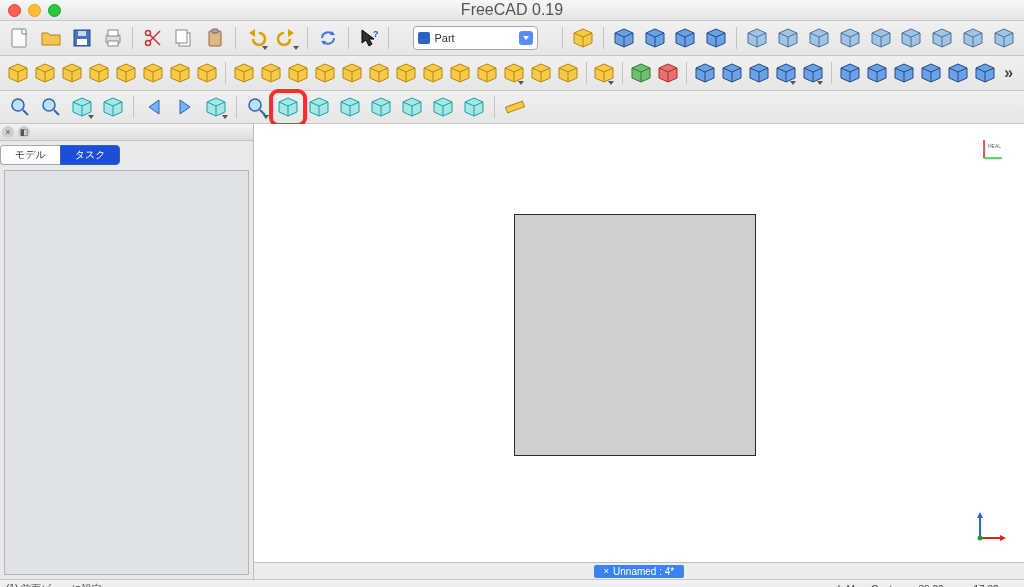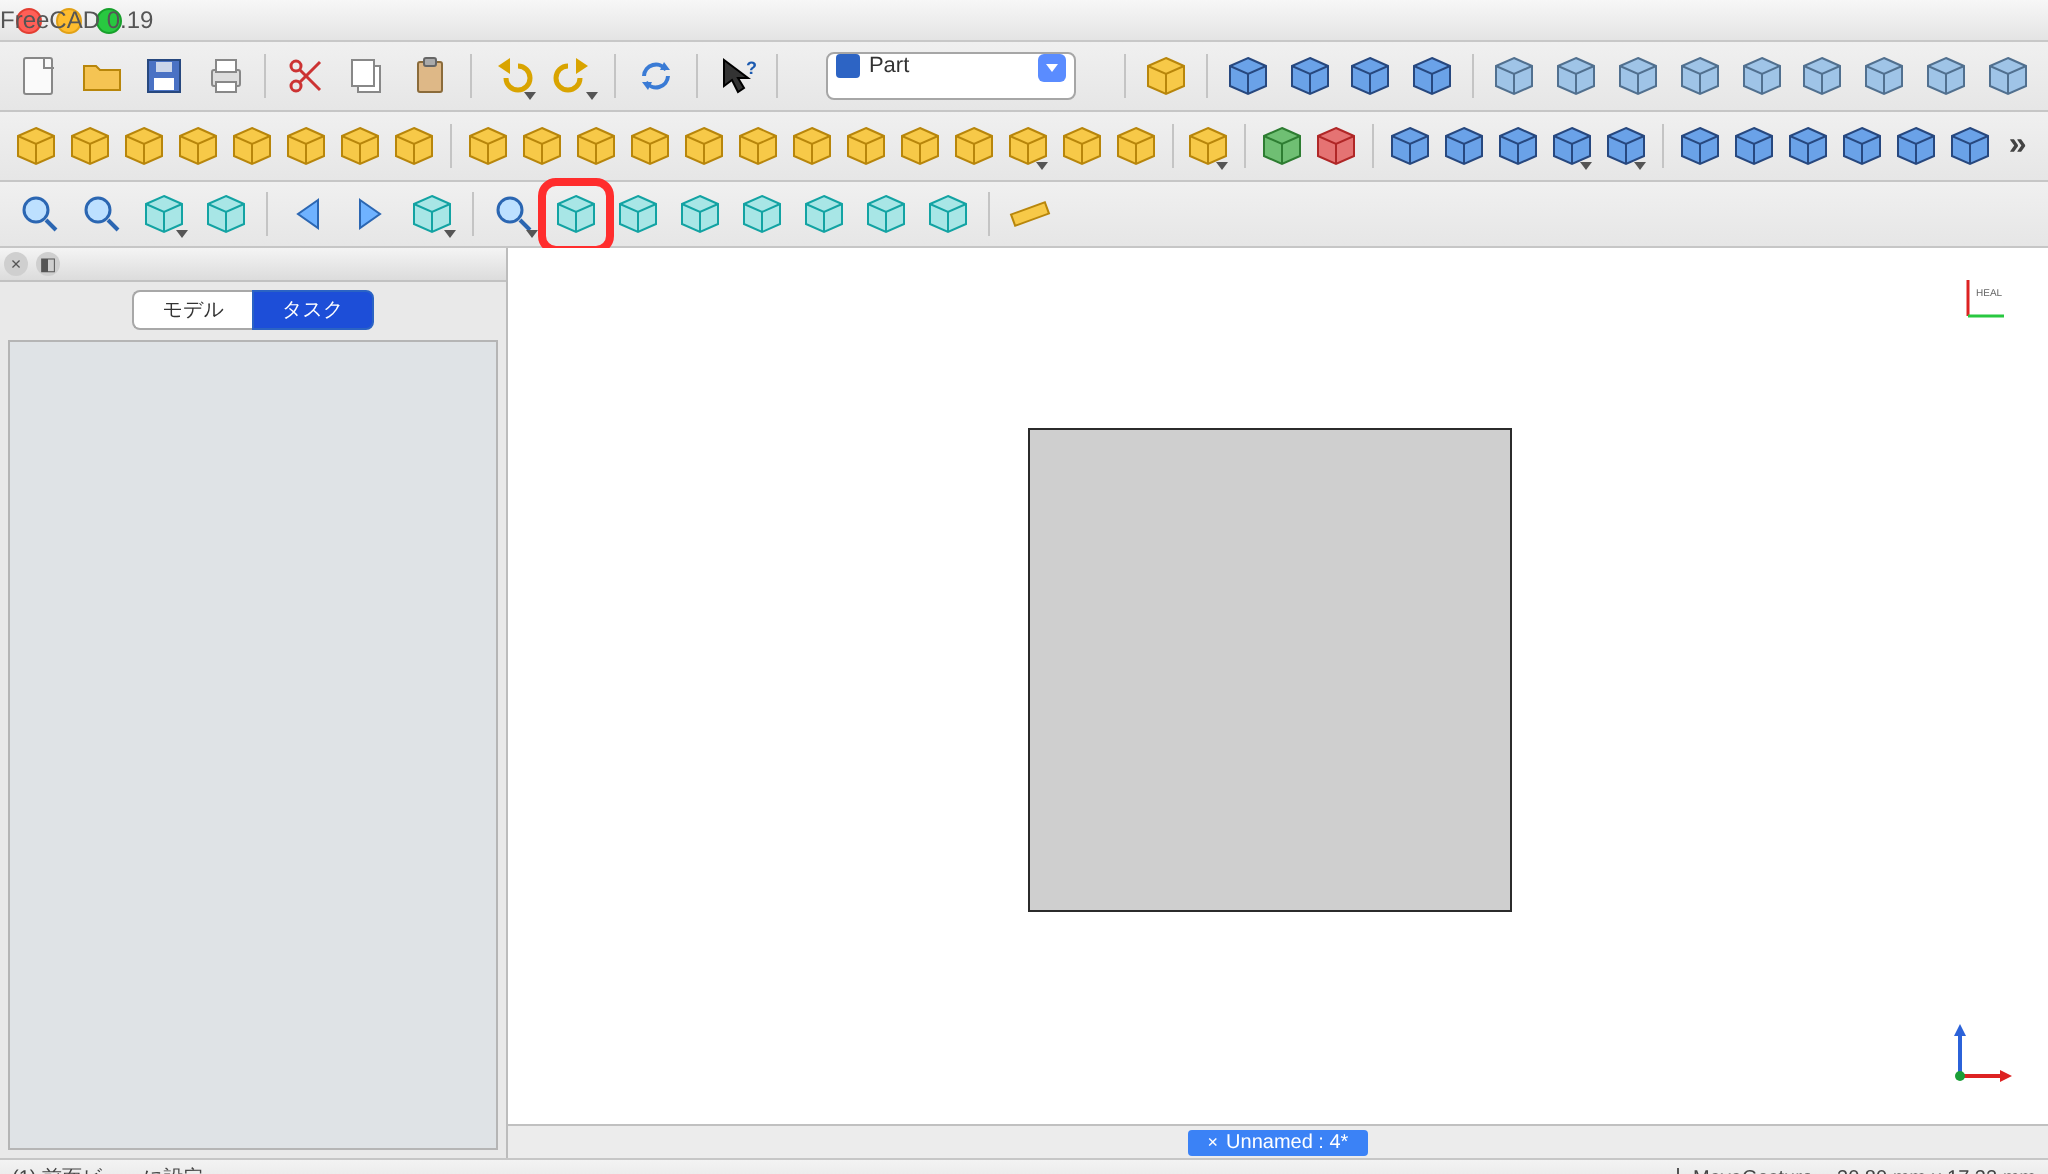--- a/index.html
+++ b/index.html
@@ -2,42 +2,42 @@
 <html><head>
 <meta charset="utf-8">
 <style>
 html,body{margin:0;padding:0;width:1024px;height:587px;overflow:hidden;font-family:"Helvetica Neue",Arial,sans-serif;font-size:11px;background:#ececec;color:#333}
 
 .titlebar{height:20px;background:linear-gradient(#f7f7f7,#e4e4e4);border-bottom:1px solid #c8c8c8;display:flex;align-items:center;padding:0 8px;position:relative}
 .tl-dot{width:11px;height:11px;border-radius:50%;margin-right:7px}
 .tl-red{background:#ff5f57;border:1px solid #e33e32}
 .tl-yel{background:#febc2e;border:1px solid #e1a116}
 .tl-grn{background:#28c840;border:1px solid #17a02b}
-.titlebar .title{position:absolute;left:0;right:0;font-size:12px;color:#555}
+.titlebar .title{position:absolute;left:0;right:0;text-align:center;font-size:16px;color:#555}
 
 .toolbar{display:flex;align-items:center;height:32px;padding:1px 6px;gap:3px;background:linear-gradient(#f0f0f0,#e6e6e6);border-bottom:1px solid #c6c6c6}
 .toolbar.row3{height:30px}
 .tbtn{width:26px;height:26px;border-radius:4px;display:flex;align-items:center;justify-content:center;background:transparent;border:1px solid transparent;position:relative}
 .sep{width:1px;height:22px;background:#c4c4c4;margin:0 3px}
 .dd-arrow{position:absolute;right:1px;bottom:1px;width:0;height:0;border-left:3px solid transparent;border-right:3px solid transparent;border-top:4px solid #555}
-.wb-select{display:flex;align-items:flex-start;width:115px;height:22px;border:1px solid #a6a6a6;border-radius:4px;background:#fff;margin:0 18px;padding:0 4px;font-size:11px}
+.wb-select{display:flex;align-items:center;width:115px;height:22px;border:1px solid #a6a6a6;border-radius:4px;background:#fff;margin:0 18px;padding:0 4px;font-size:11px}
 .wb-select .wb-icon{width:12px;height:12px;background:#2d64c4;border-radius:2px;margin-right:4px;flex:none}
 .wb-select .wb-caret{margin-left:auto;width:14px;height:14px;border-radius:3px;background:#5a8cff;display:flex;align-items:center;justify-content:center}
 .wb-select .wb-caret::after{content:"";width:0;height:0;border-left:3px solid transparent;border-right:3px solid transparent;border-top:4px solid #fff}
 .highlight-box{position:absolute;border:4px solid #ff2d2d;border-radius:9px;pointer-events:none}
 .more-btn{width:22px;font-weight:bold;color:#444;font-size:16px}
 
 .tbtn svg{display:block}
 
 .main{display:flex;height:calc(587px - 20px - 32px - 32px - 30px - 18px)} 
 .combo{width:253px;background:#e9e9e9;border-right:1px solid #bcbcbc;display:flex;flex-direction:column}
 .combo-hdr{height:16px;display:flex;align-items:center;background:linear-gradient(#f4f4f4,#dcdcdc);border-bottom:1px solid #c2c2c2;font-size:10px;color:#555;position:relative}
 .combo-hdr .x{width:12px;height:12px;border-radius:6px;background:#cfcfcf;margin:0 2px;display:flex;align-items:center;justify-content:center;font-size:9px;color:#555}
 .combo-hdr .t{flex:1;text-align:center}
-.combo-tabs{display:flex;justify-content:center;padding:4px 0 3px;gap:0}
+.combo-tabs{display:flex;padding:4px 0 3px;gap:0}
 .combo-tab{padding:2px 14px;border:1px solid #a8a8a8;font-size:10px;background:#fff}
 .combo-tab:first-child{border-radius:4px 0 0 4px;border-right:none}
 .combo-tab:last-child{border-radius:0 4px 4px 0}
 .combo-tab.active{background:#1d4ed8;color:#fff;border-color:#2b63c4}
 .combo-body{flex:1;margin:2px 4px 4px;border:1px solid #b5b5b5;background:#dfe3e6}
 
 .view3d{flex:1;background:#fff;position:relative;overflow:hidden}
 .part-face{position:absolute;left:260px;top:90px;width:240px;height:240px;background:#cfcfcf;border:1px solid #2b2b2b}
 .axis-small{position:absolute;top:12px;right:16px;width:28px;height:28px}
 .axis-big{position:absolute;bottom:20px;right:16px;width:32px;height:32px}

